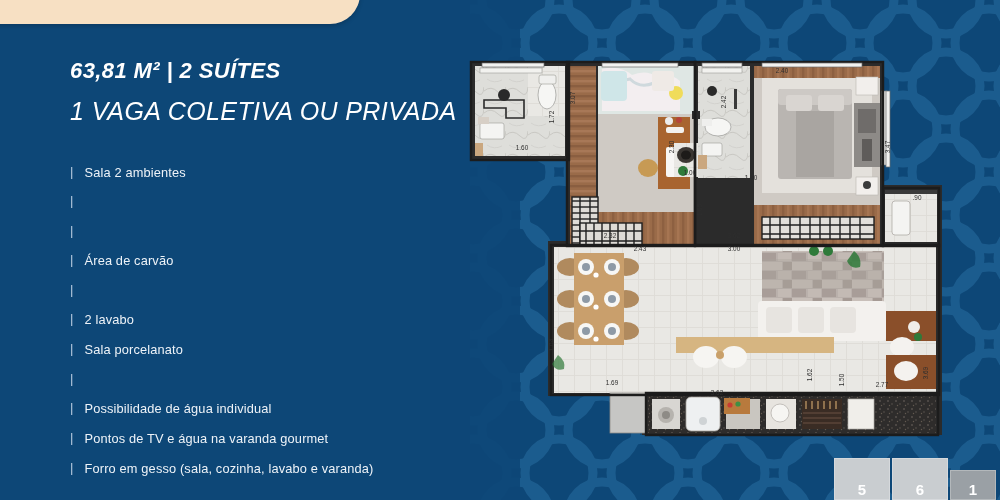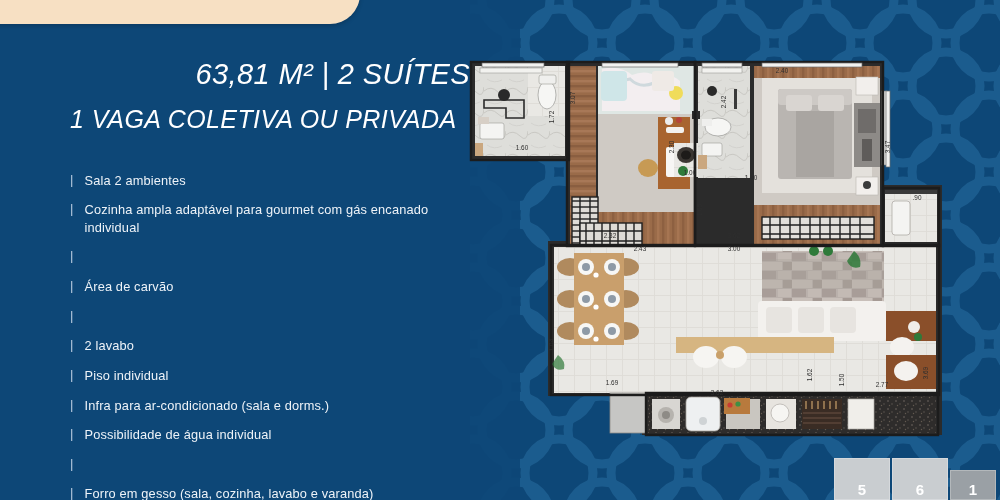--- a/index.html
+++ b/index.html
@@ -29,23 +29,22 @@
   }
 
   
   #left-col{
     position:absolute; left:0; top:0; z-index:3;
     width:470px; height:500px;
     padding:58px 0 0 70px;
   }
   #headline{ color:#ffffff; font-style:italic; line-height:1.16; }
   #headline .line1{
-    font-size:29px; font-weight:normal; letter-spacing:.4px;
+    font-size:22px; font-weight:bold; letter-spacing:.4px;
     white-space:nowrap;
-    text-align:right;
   }
   #headline .line2{
     font-size:25px; font-weight:400; letter-spacing:.4px;
     white-space:nowrap; margin-top:13px;
   }
 
   #feature-list{ margin-top:38px; list-style:none; }
   #feature-list li{
     display:flex; align-items:flex-start;
     color:#eef3f8; font-size:12.8px; line-height:1.35;
@@ -115,50 +114,49 @@
     <div class="line2">1 VAGA COLETIVA OU PRIVADA</div>
   </div>
 
   <ul id="feature-list">
     <li>
       <span class="pipe">|</span>
       <span class="txt">Sala 2 ambientes</span>
     </li>
     <li>
       <span class="pipe">|</span>
-      <span class="txt">Cozinha ampla adaptável para gourmet com gás encanado individual</span>
     </li>
     <li>
       <span class="pipe">|</span>
     </li>
     <li>
       <span class="pipe">|</span>
       <span class="txt">Área de carvão</span>
     </li>
     <li>
       <span class="pipe">|</span>
     </li>
     <li>
       <span class="pipe">|</span>
       <span class="txt">2 lavabo</span>
     </li>
     <li>
       <span class="pipe">|</span>
-      <span class="txt">Piso individual</span>
-    </li>
-    <li>
-      <span class="pipe">|</span>
-      <span class="txt">Infra para ar-condicionado (sala e dorms.)</span>
+      <span class="txt">Sala porcelanato</span>
+    </li>
+    <li>
+      <span class="pipe">|</span>
     </li>
     <li>
       <span class="pipe">|</span>
       <span class="txt">Possibilidade de água individual</span>
     </li>
     <li>
       <span class="pipe">|</span>
+      <span class="txt">Pontos de TV e água na varanda gourmet</span>
     </li>
     <li>
       <span class="pipe">|</span>
       <span class="txt">Forro em gesso (sala, cozinha, lavabo e varanda)</span>
     </li>
   </ul>
 </div>
 
 <div id="floorplan">
   <svg width="498" height="395" viewBox="0 0 498 395" aria-hidden="true">

